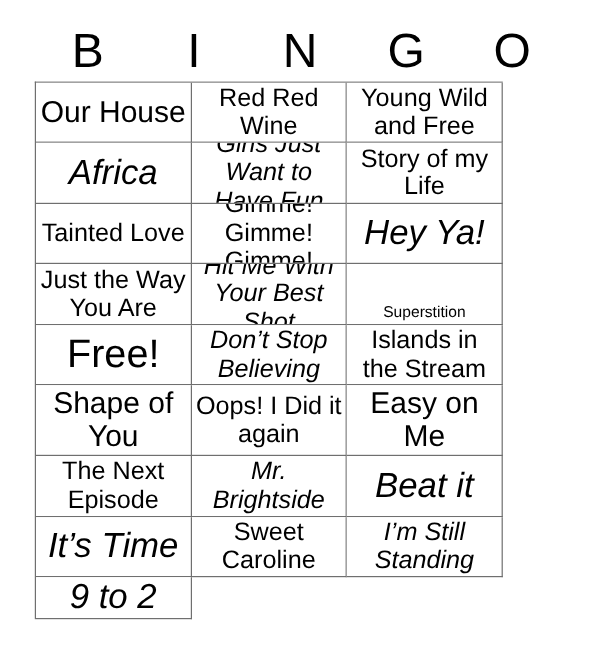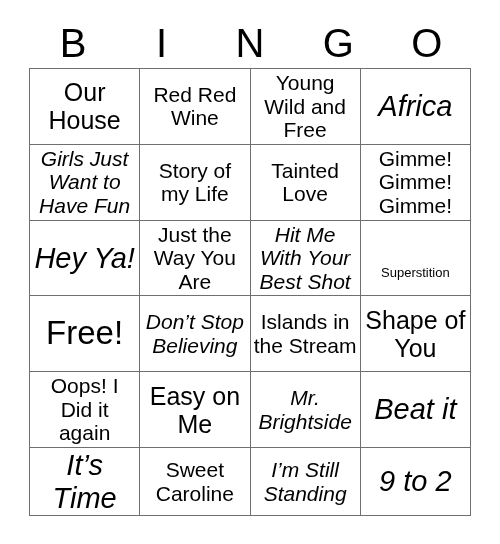--- a/index.html
+++ b/index.html
@@ -42,27 +42,27 @@
     letter-spacing: 0px;
     color: #000000;
     user-select: none;
   }
 
   
   #grid {
     position: absolute;
     left: 29px;
     top: 68px;
-    width: 442px;
+    width: 390px;
     height: 448px;
     box-sizing: border-box;
     border-top: 1px solid #6f6f6f;
     border-left: 1px solid #6f6f6f;
     display: grid;
-    grid-template-columns: repeat(4, 1fr);
+    grid-template-columns: repeat(3, 1fr);
     grid-template-rows: repeat(5, 1fr);
   }
   .cell {
     box-sizing: border-box;
     border-right: 1px solid #6f6f6f;
     border-bottom: 1px solid #6f6f6f;
     display: flex;
     align-items: center;
     justify-content: center;
     text-align: center;
@@ -151,20 +151,23 @@
 
     <div class="cell fs-lg">
         <span class="cell-text">Shape of You</span>
       </div>
     <div class="cell fs-md">
         <span class="cell-text">Oops! I Did it again</span>
       </div>
     <div class="cell fs-lg">
         <span class="cell-text">Easy on Me</span>
       </div>
+    <div class="cell fs-md">
+        <span class="cell-text">The Next Episode</span>
+      </div>
     <div class="cell fs-sm">
         <span class="cell-text">Mr. Brightside</span>
       </div>
 
     <div class="cell fs-xl">
         <span class="cell-text">Beat it</span>
       </div>
     <div class="cell fs-xl">
         <span class="cell-text">It’s Time</span>
       </div>

